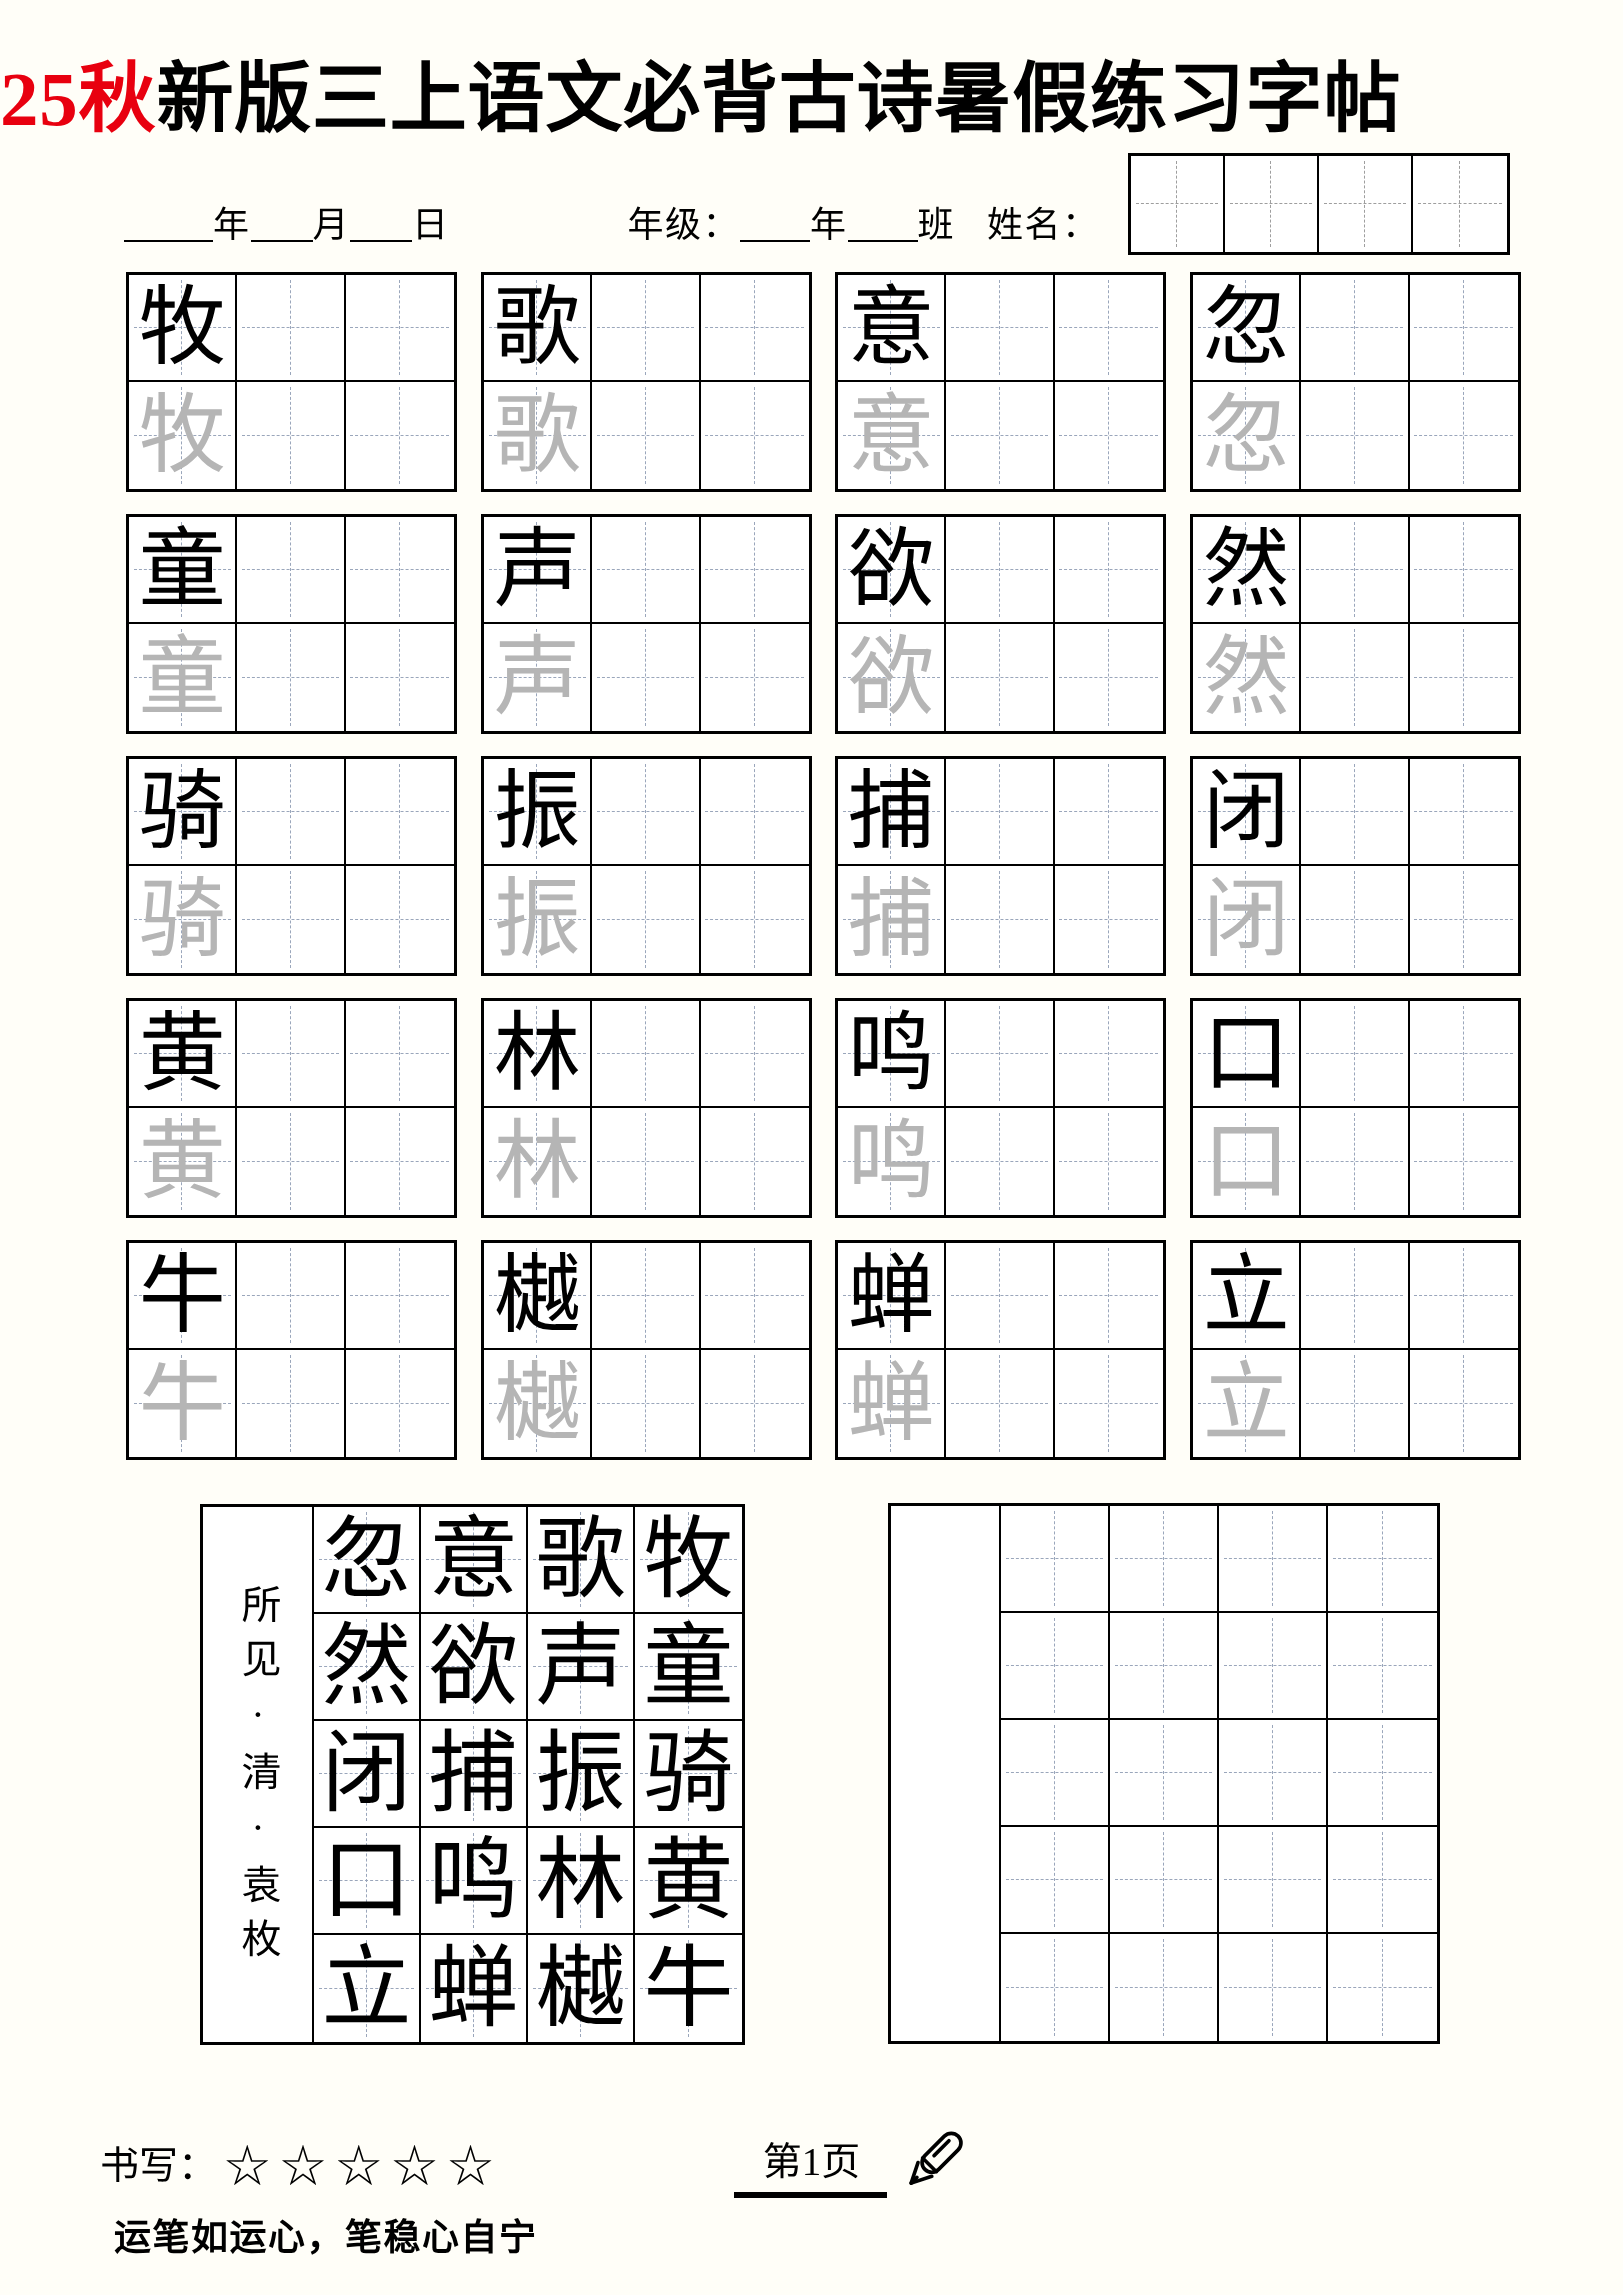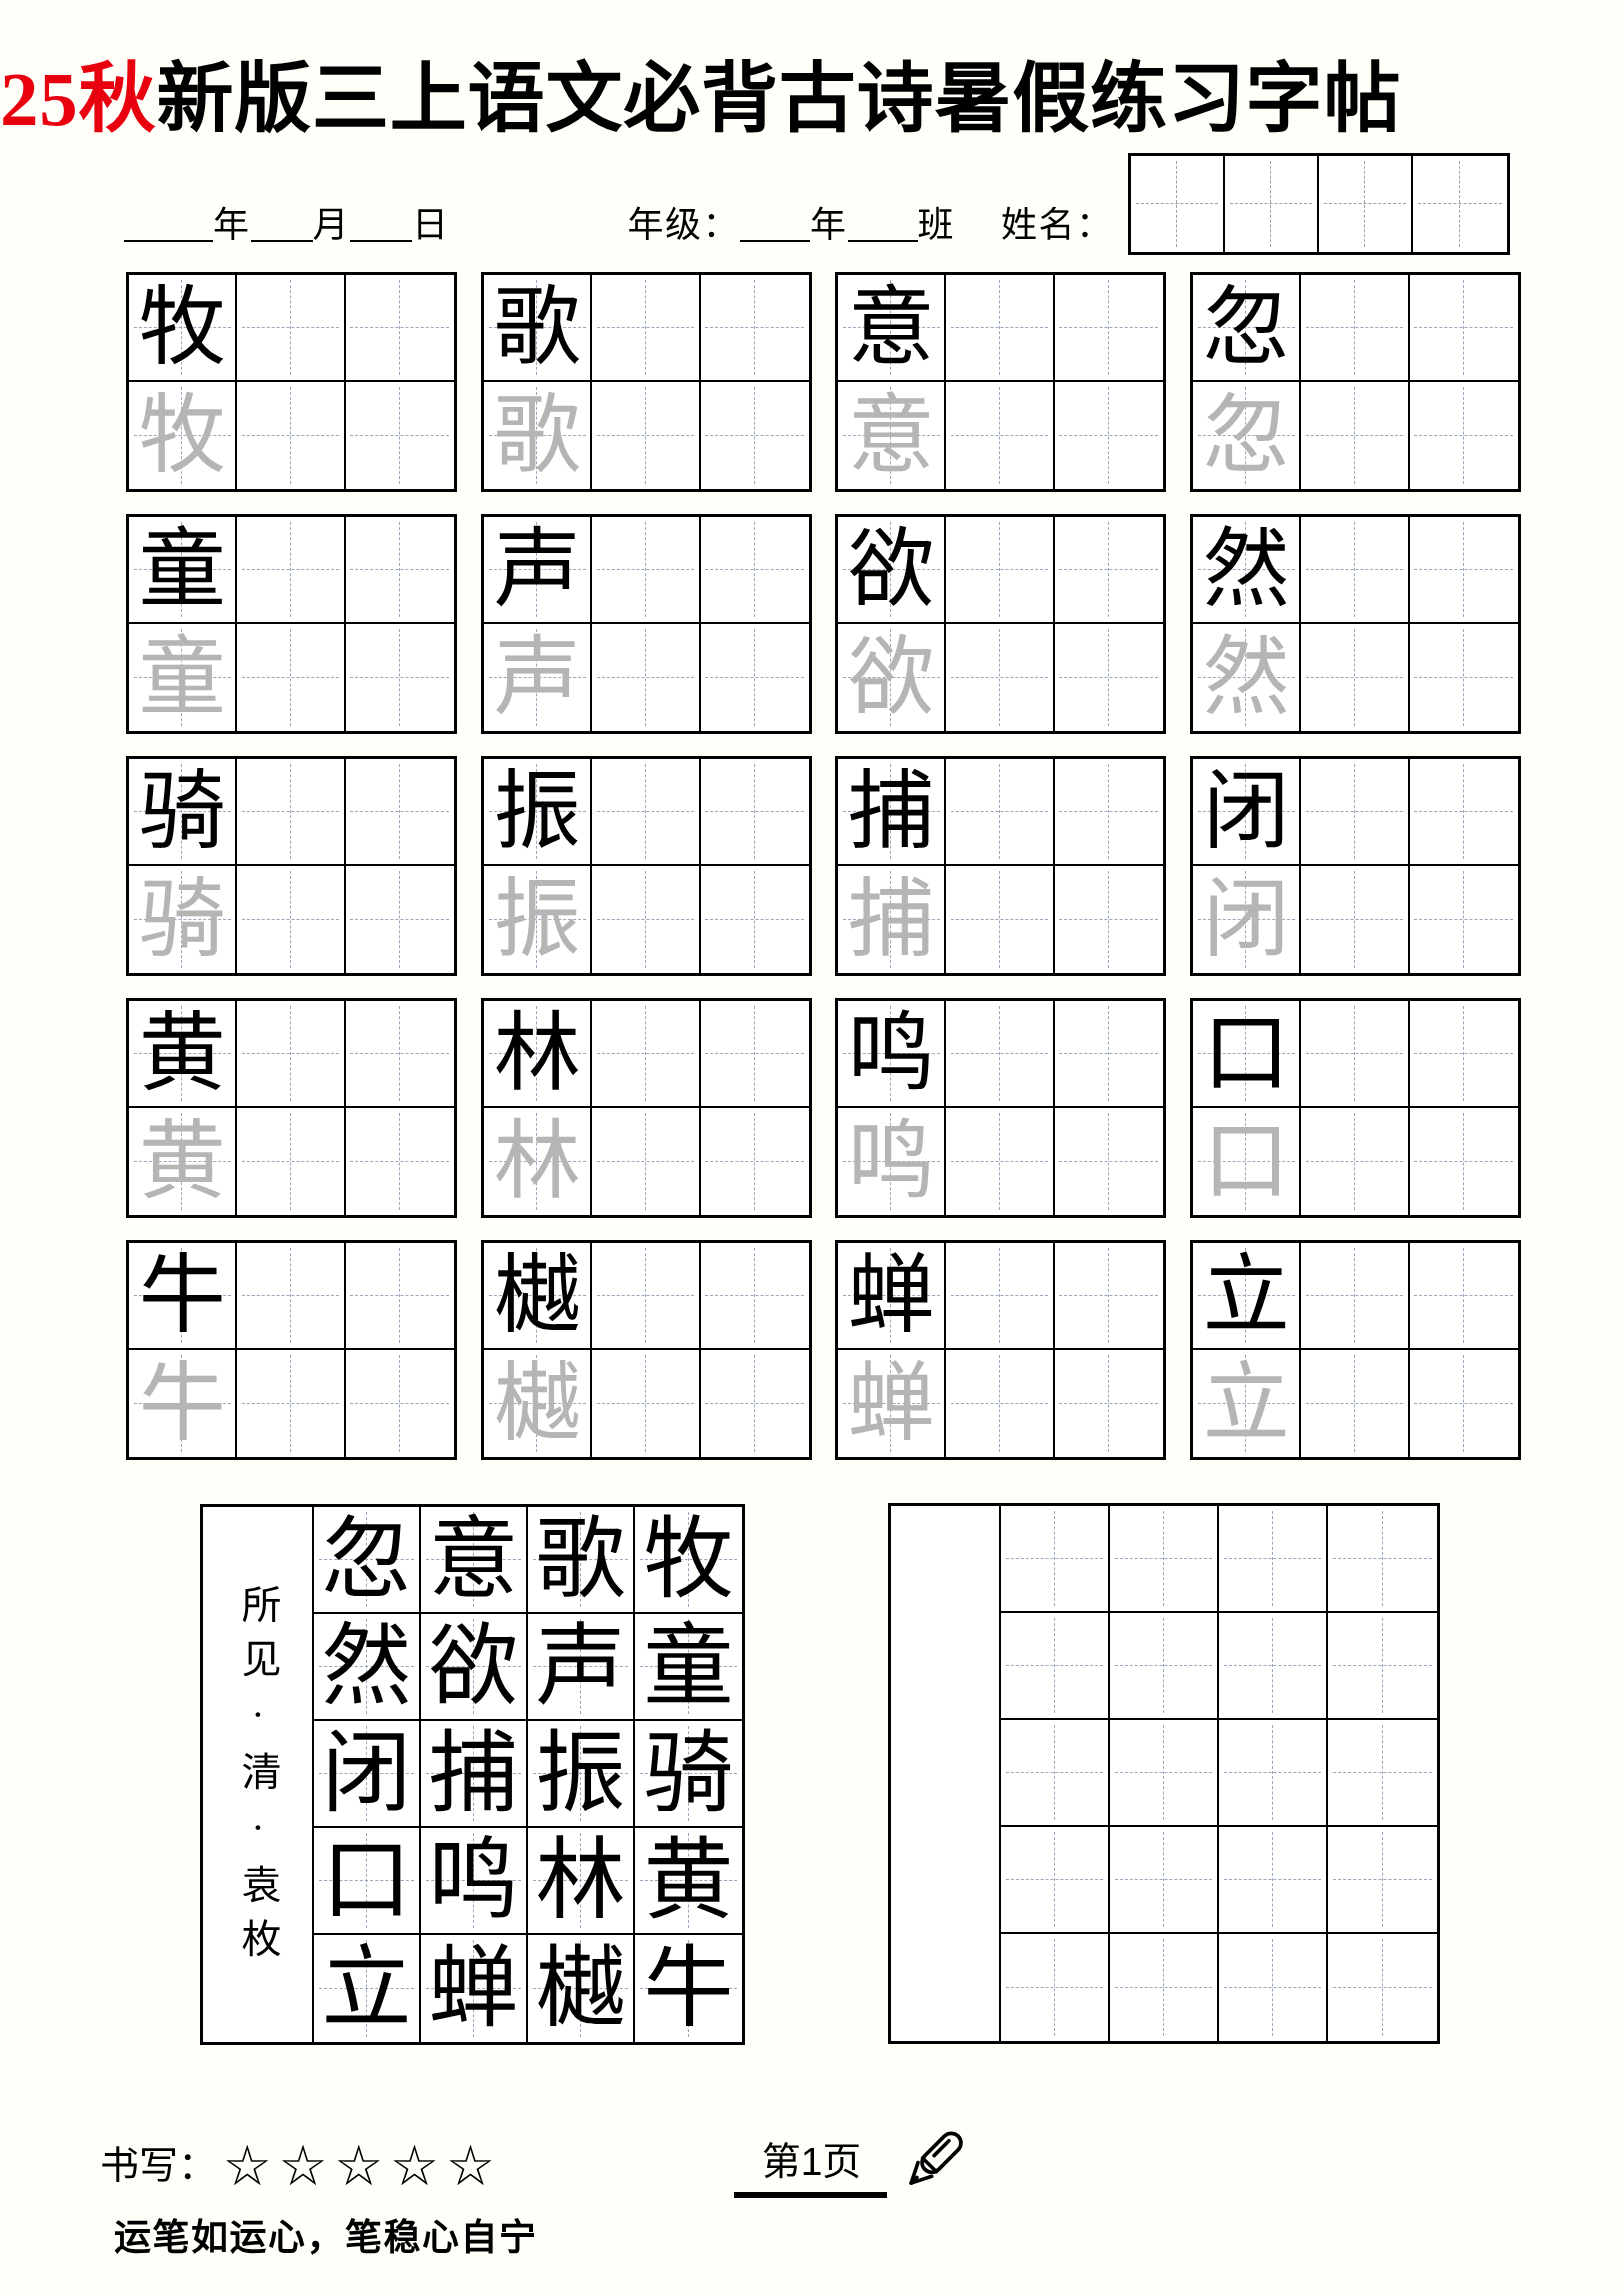--- a/index.html
+++ b/index.html
@@ -24,21 +24,21 @@
   }
   .title .red{color:var(--accent);}
 
   
   .dateline{
     position:absolute;left:124px;top:195px;font-size:36px;white-space:nowrap;
     letter-spacing:1.5px;
   }
   .blank{display:inline-block;border-bottom:2.3px solid #000;height:37px;vertical-align:-4.6px;}
   .w115{width:89px;} .w80{width:62px;} .w90{width:70px;}
-  .gap1{margin-left:178px;} .gap2{margin-left:46px;}
+  .gap1{margin-left:178px;} .gap2{margin-left:32px;}
 
   
   .namegrid{
     position:absolute;left:1128px;top:153px;
     border:3.1px solid #000;box-sizing:border-box;
     display:grid;grid-template-columns:repeat(4,94px);grid-template-rows:96px;
     background:#fff;
   }
   .ncell{position:relative;border-right:2.3px solid #000;box-sizing:border-box;}
   .ncell:last-child{border-right:none;}
@@ -91,21 +91,21 @@
   .blanklabel{grid-column:1;grid-row:1/6;border-right:2.3px solid #000;box-sizing:border-box;}
 
   
   .writing{
     position:absolute;left:100px;top:2130px;font-size:39px;white-space:nowrap;
     font-family:Liberation Serif, serif;
   }
   .stars{font-size:45px;letter-spacing:10.8px;vertical-align:-3.1px;margin-left:7.7px;}
   .pagenum{
     position:absolute;left:0;top:2130px;width:1623px;text-align:center;
-    font-size:39px;font-family:Liberation Sans, sans-serif;
+    font-size:39px;font-family:Liberation Serif, serif;
   }
   .pageline{position:absolute;left:734px;top:2192px;width:153px;height:6.2px;background:#000;}
   .penicon{position:absolute;left:887px;top:2124px;}
   .motto{
     position:absolute;left:114px;top:2207px;font-size:37px;font-weight:bold;
     font-family:"Liberation Sans","DejaVu Sans",sans-serif;letter-spacing:1.5px;
   }
 </style>
 </head>
 <body style="--accent: #e8000f; --ink: #000000; --trace: #b5b5b5; --dashc: #9aa6bb;">

